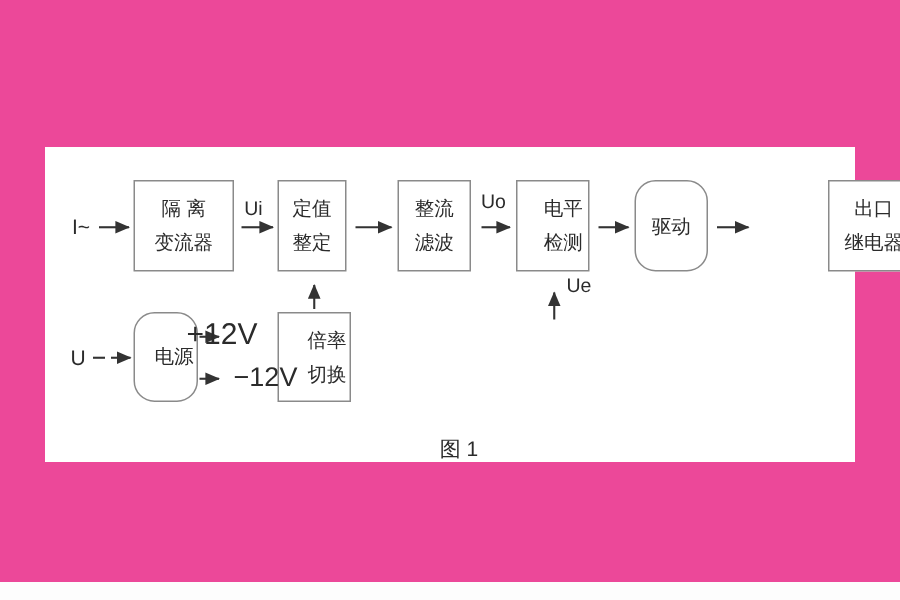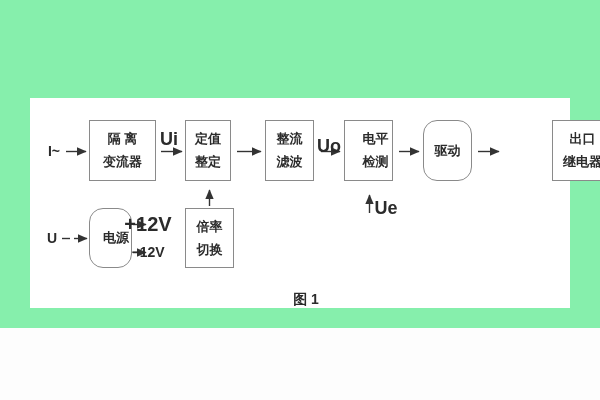--- a/index.html
+++ b/index.html
@@ -4,23 +4,22 @@
 <style>
   html, body {
     margin: 0; padding: 0;
     width: 600px; height: 400px;
     background: #fdfdfd;
     font-family: "Liberation Sans", "DejaVu Sans", sans-serif;
     overflow: hidden;
   }
   .stage {
     position: relative;
-    width: 600px; height: 328px;
-    background: #86efac;
-    font-weight: bold;
+    width: 600px; height: 388px;
+    background: #ec4899;
   }
   .panel {
     position: absolute;
     left: 30px; top: 98px; width: 540px; height: 210px;
     background: #ffffff;
   }
   .connectors {
     position: absolute; left: 0; top: 0;
     width: 600px; height: 400px;
   }
@@ -41,36 +40,36 @@
     white-space: nowrap;
   }
   .block.single { justify-content: center; border-radius: 14px; }
   .b-iso  { left: 89px;  top: 120px; width: 67px; height: 61px; }
   .b-set  { left: 185px; top: 120px; width: 46px; height: 61px; }
   .b-rect { left: 265px; top: 120px; width: 49px; height: 61px; }
   .b-lvl  { left: 344px; top: 120px; width: 49px; height: 61px; padding-left: 16px; }
   .b-drv  { left: 423px; top: 120px; width: 49px; height: 61px; }
   .b-out  { left: 504px; top: 120px; width: 61px; height: 61px; margin-left: 48px; }
   .b-pwr  { left: 89px;  top: 208px; width: 43px; height: 60px; align-items: flex-end; }
-  .b-rat  { left: 185px; top: 208px; width: 49px; height: 60px; }
+  .b-rat  { left: 185px; top: 208px; width: 49px; height: 60px; align-items: flex-end; }
   .b-ref  { left: 333px; top: 219px; width: 80px; height: 36px; }
   .lbl {
     position: absolute;
     transform: translate(-50%, -50%);
     color: #2b2b2b;
-    font-size: 18px;
+    font-size: 13px;
     white-space: nowrap;
   }
   .lbl-i    { left: 54px;  top: 151px; font-size: 14px; }
   .lbl-u    { left: 52px;  top: 238px; font-size: 14px; }
   .lbl-ui   { left: 169px; top: 139px; }
-  .lbl-uo   { left: 329px; top: 146px; }
-  .lbl-ue   { left: 386px; top: 208px; }
+  .lbl-uo   { left: 329px; top: 134px; }
+  .lbl-ue   { left: 386px; top: 190px; }
   .lbl-p12  { left: 148px; top: 224px; font-size: 20px; }
-  .lbl-m12  { left: 148px; top: 252px; font-size: 14px; }
+  .lbl-m12  { left: 177px; top: 252px; font-size: 18px; }
   .lbl-cap  { left: 306px; top: 252px; font-size: 14px; margin-top: 48px; }
 </style>
 </head>
 <body>
 
 <div class="stage">
   <div class="panel"></div>
 
   <svg class="connectors" viewBox="0 0 600 400" xmlns="http://www.w3.org/2000/svg">
     <defs>

